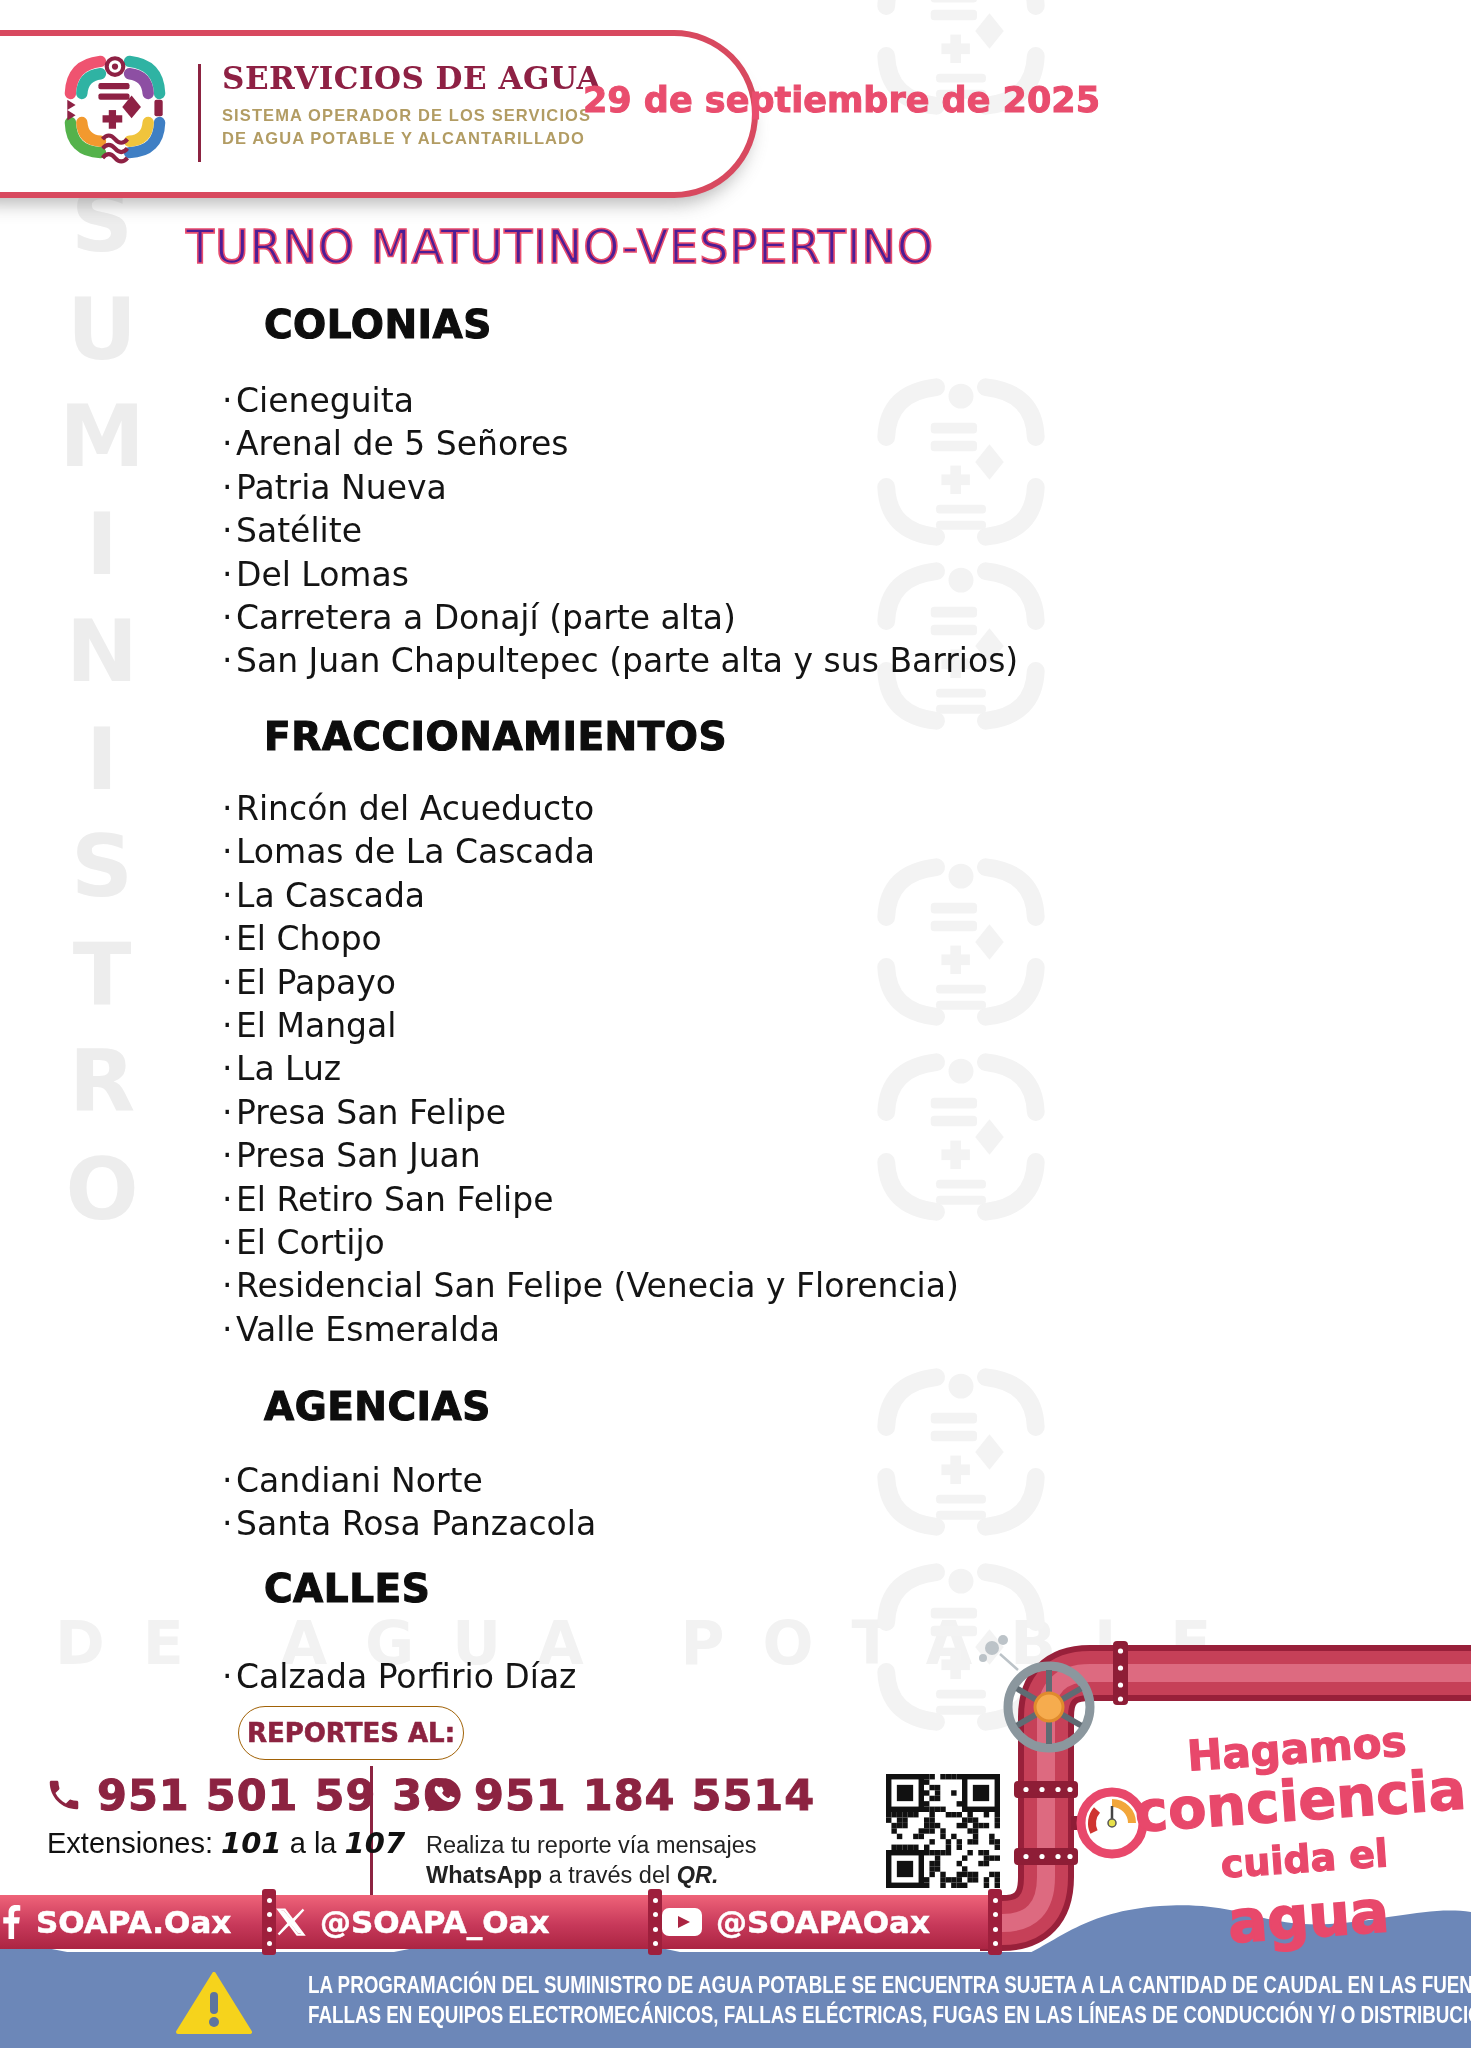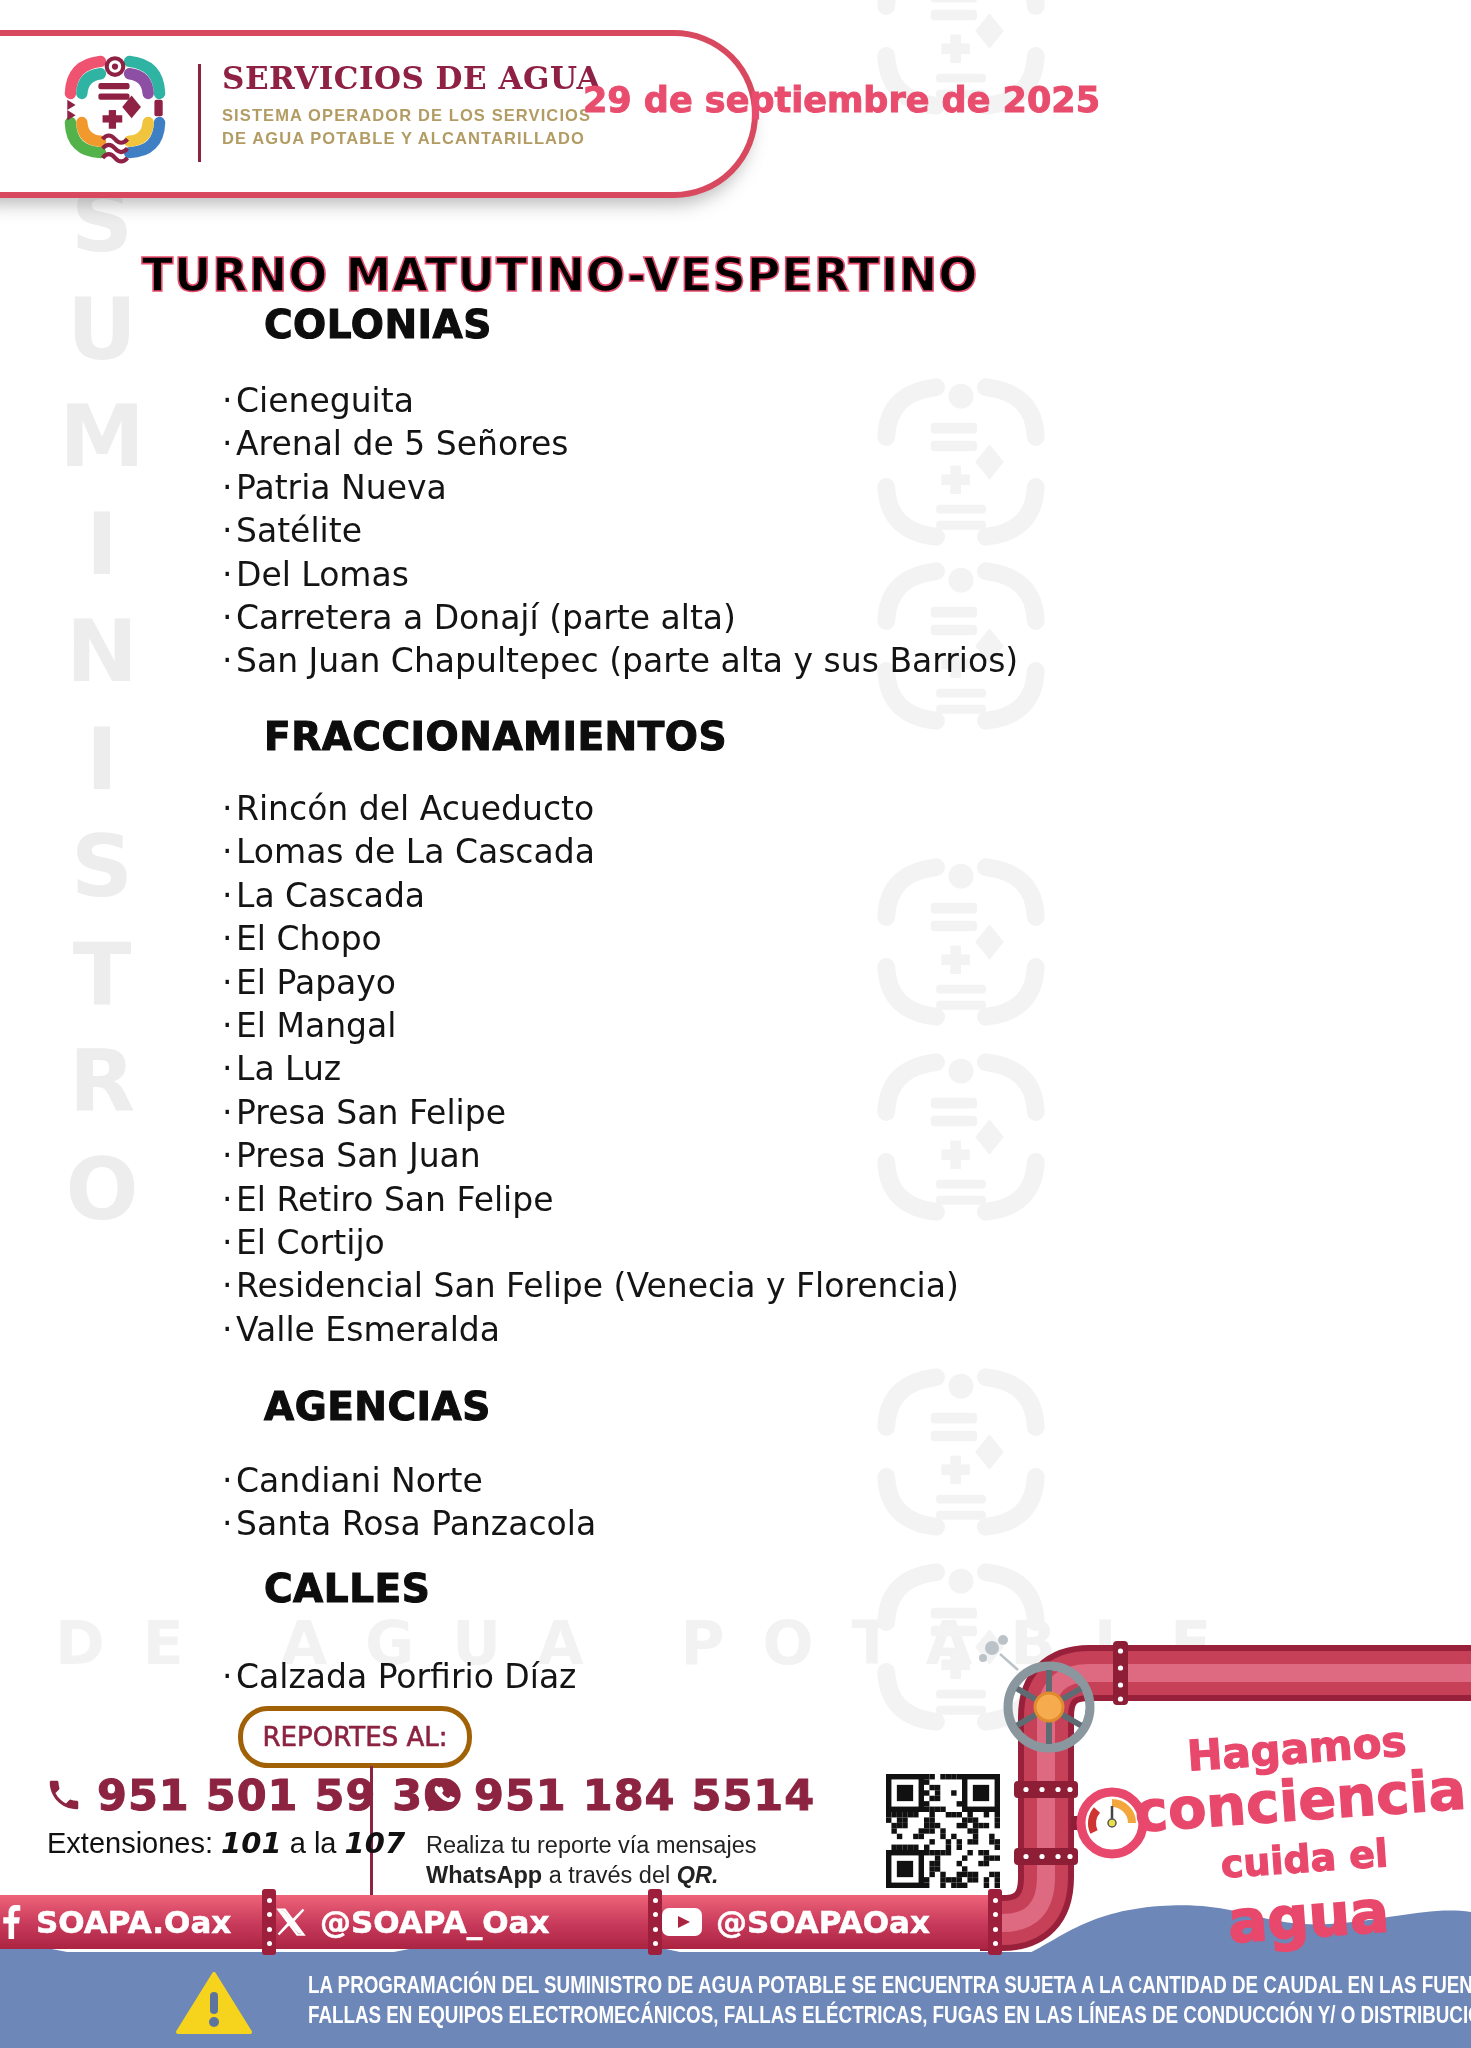--- a/index.html
+++ b/index.html
@@ -24,38 +24,38 @@
   .org-text{position:absolute;left:308px;top:24px;}
   .org-title{font-family:"DejaVu Serif",serif;font-weight:bold;font-size:31px;color:#8e2144;
              letter-spacing:.5px;margin:0 4px 8px 0;}
   .org-sub{font-size:16.5px;font-weight:bold;color:#b29c63;letter-spacing:1.1px;line-height:23px;}
 
   .date{position:absolute;left:560px;top:80px;width:540px;text-align:right;z-index:3;
         font-family:"DejaVu Sans",sans-serif;font-weight:bold;font-size:35px;color:#e94d6e;
         -webkit-text-stroke:1px #e94d6e;}
 
   .main-title{position:absolute;left:0;top:220px;width:1120px;text-align:center;z-index:2;
-        font-family:"DejaVu Sans",sans-serif;font-weight:bold;font-size:46px;color:#000000;
-        -webkit-text-stroke:1.6px #e94d6e;letter-spacing:1px;margin-top:28px;}
+        font-family:"DejaVu Sans",sans-serif;font-weight:normal;font-size:46px;color:#4c1d95;
+        -webkit-text-stroke:1.6px #e94d6e;letter-spacing:1px;}
 
   
   .sec{position:absolute;left:222px;z-index:2;}
   .sec h2{margin:0 0 0 42px;font-family:"DejaVu Sans",sans-serif;font-weight:bold;font-size:39px;
           color:#0d0d0d;-webkit-text-stroke:1.1px #0d0d0d;letter-spacing:.5px;}
   .sec ul{list-style:none;margin:0;padding:0;font-family:"DejaVu Sans",sans-serif;
           font-size:33px;line-height:43.4px;color:#141414;}
   .sec ul .blt{display:inline-block;width:14px;}
   .m1{margin-top:32px !important;} .m2{margin-top:28px !important;}
   .m3{margin-top:30px !important;} .m4{margin-top:44px !important;}
 
   
   .rep-pill{position:absolute;left:238px;top:1706px;width:224px;height:52px;z-index:3;
-            border:5px solid #a16207;border-radius:30px;background:#fff;
+            border:1px solid #a16207;border-radius:30px;background:#fff;
             display:flex;align-items:center;justify-content:center;
-            font-family:"DejaVu Sans",sans-serif;font-weight:normal;font-size:26px;color:#8c2341;
+            font-family:"DejaVu Sans",sans-serif;font-weight:bold;font-size:26px;color:#8c2341;
             -webkit-text-stroke:.6px #8c2341;}
   .col-div{position:absolute;left:370px;top:1766px;width:3px;height:136px;background:#8c2341;z-index:3;}
 
   .phone-row{position:absolute;left:45px;top:1770px;z-index:3;display:flex;align-items:center;gap:14px;}
   .big-num{font-family:"DejaVu Sans",sans-serif;font-weight:bold;font-size:43px;color:#8c2341;
            -webkit-text-stroke:1px #8c2341;letter-spacing:1px;white-space:nowrap;}
   .ext{position:absolute;left:47px;top:1826px;z-index:3;font-size:29px;color:#111;}
   .ext b i{font-family:"DejaVu Sans",sans-serif;}
   .wa-row{position:absolute;left:424px;top:1770px;z-index:3;display:flex;align-items:center;gap:10px;}
   .wa-note{position:absolute;left:426px;top:1830px;z-index:3;font-size:23.5px;line-height:30px;color:#222;}

